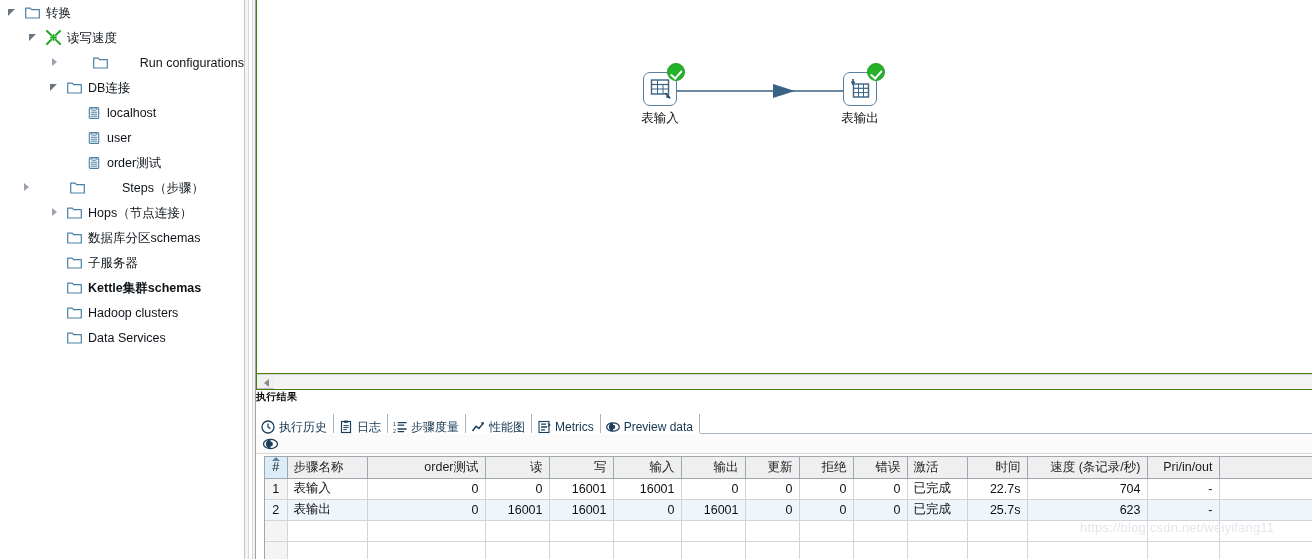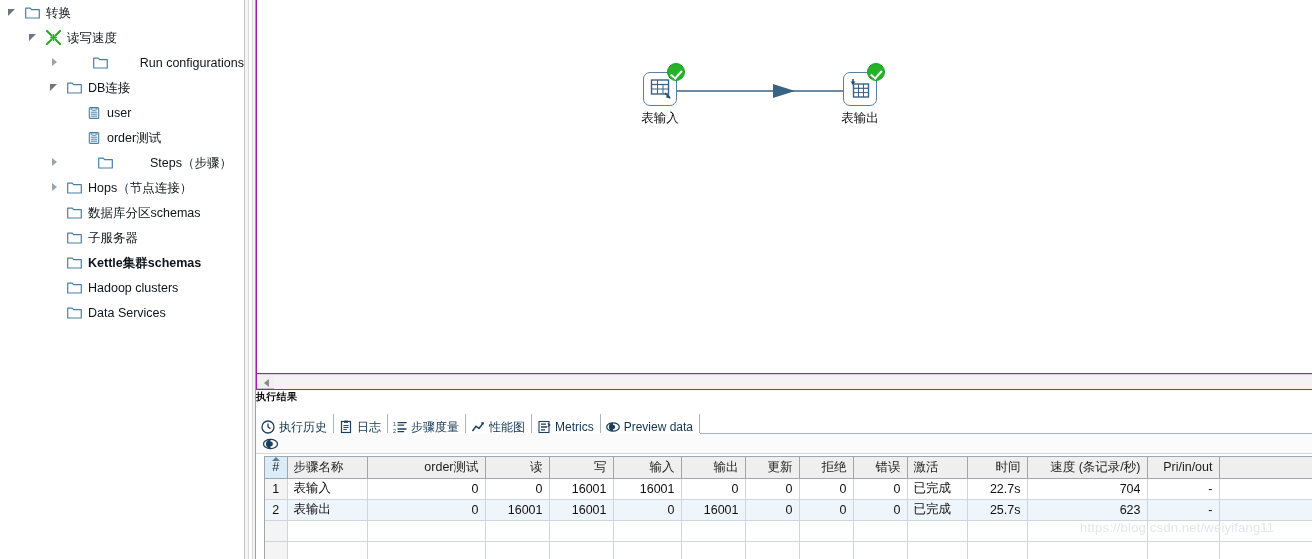--- a/index.html
+++ b/index.html
@@ -2,21 +2,21 @@
 <html><head>
 <meta charset="utf-8">
 <style>
   * { box-sizing: border-box; margin: 0; padding: 0; }
   html, body {
     width: 1312px; height: 559px;
     background: #ffffff;
     font-family: "Liberation Sans", "DejaVu Sans", sans-serif;
     overflow: hidden;
   }
-  #app { position: relative; width: 1312px; height: 559px; background:#a21caf; }
+  #app { position: relative; width: 1312px; height: 559px; background:#4d7c0f; }
 
   
   #sidebar {
     position: absolute; left: 0; top: 0; width: 244px; height: 559px;
     background: #ffffff; overflow: hidden;
   }
   .tree-row {
     position: relative; height: 25px; display: flex; align-items: center;
     font-size: 12.5px; color: #0e1419; white-space: nowrap;
   }
@@ -212,32 +212,41 @@
         </span>
         <span class="tree-label">DB连接</span>
       </div>
       <div class="tree-row" style="padding-left: 71px;">
         <span class="twisty" style="margin-right: 6px;"></span>
         <span class="ic db-ic"><svg viewBox="0 0 12 14" width="12" height="14">
             <rect x="1.3" y="1.6" width="9.4" height="10.8" rx="1" fill="#ffffff" stroke="#4a7fa5" stroke-width="1.1"></rect>
             <ellipse cx="6" cy="3.1" rx="3.3" ry="1.2" fill="#ffffff" stroke="#4a7fa5" stroke-width="1"></ellipse>
             <path d="M2.7 6.2 h6.6 M2.7 8.2 h6.6 M2.7 10.2 h6.6" stroke="#4a7fa5" stroke-width="1"></path>
           </svg></span>
+        <span class="tree-label">localhost</span>
+      </div>
+      <div class="tree-row" style="padding-left: 71px;">
+        <span class="twisty" style="margin-right: 6px;"></span>
+        <span class="ic db-ic"><svg viewBox="0 0 12 14" width="12" height="14">
+            <rect x="1.3" y="1.6" width="9.4" height="10.8" rx="1" fill="#ffffff" stroke="#4a7fa5" stroke-width="1.1"></rect>
+            <ellipse cx="6" cy="3.1" rx="3.3" ry="1.2" fill="#ffffff" stroke="#4a7fa5" stroke-width="1"></ellipse>
+            <path d="M2.7 6.2 h6.6 M2.7 8.2 h6.6 M2.7 10.2 h6.6" stroke="#4a7fa5" stroke-width="1"></path>
+          </svg></span>
         <span class="tree-label">user</span>
       </div>
       <div class="tree-row" style="padding-left: 71px;">
         <span class="twisty" style="margin-right: 6px;"></span>
         <span class="ic db-ic"><svg viewBox="0 0 12 14" width="12" height="14">
             <rect x="1.3" y="1.6" width="9.4" height="10.8" rx="1" fill="#ffffff" stroke="#4a7fa5" stroke-width="1.1"></rect>
             <ellipse cx="6" cy="3.1" rx="3.3" ry="1.2" fill="#ffffff" stroke="#4a7fa5" stroke-width="1"></ellipse>
             <path d="M2.7 6.2 h6.6 M2.7 8.2 h6.6 M2.7 10.2 h6.6" stroke="#4a7fa5" stroke-width="1"></path>
           </svg></span>
         <span class="tree-label">order测试</span>
       </div>
-      <div class="tree-row" style="padding-left: 50px; gap: 31px;">
+      <div class="tree-row" style="padding-left: 22px; gap: 31px;">
         <span class="twisty collapsed" style="margin-right: 6px;"></span>
         <span class="ic folder-ic">
           <svg viewBox="0 0 15 13" width="15" height="13">
             <path d="M0.7 2.2 L0.7 12 L14.3 12 L14.3 3.6 L6.6 3.6 L5.3 2.2 Z" fill="#ffffff" stroke="#4a7fa5" stroke-width="1.2" stroke-linejoin="round"></path>
           </svg>
         </span>
         <span class="tree-label">Steps（步骤）</span>
       </div>
       <div class="tree-row" style="padding-left: 50px;">
         <span class="twisty collapsed" style="margin-right: 6px;"></span>

